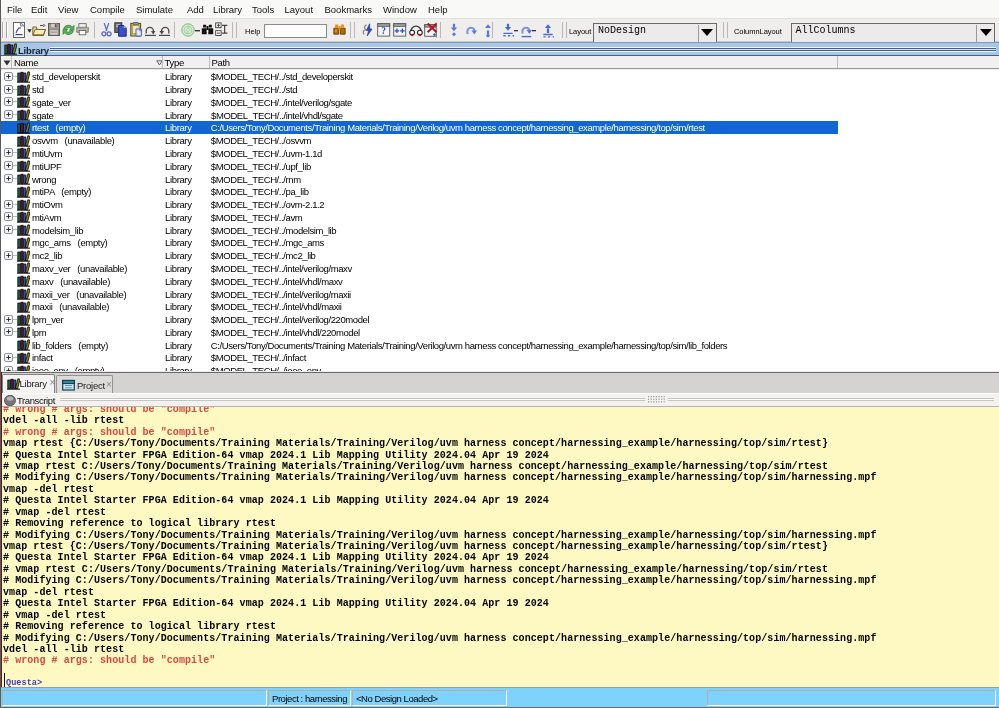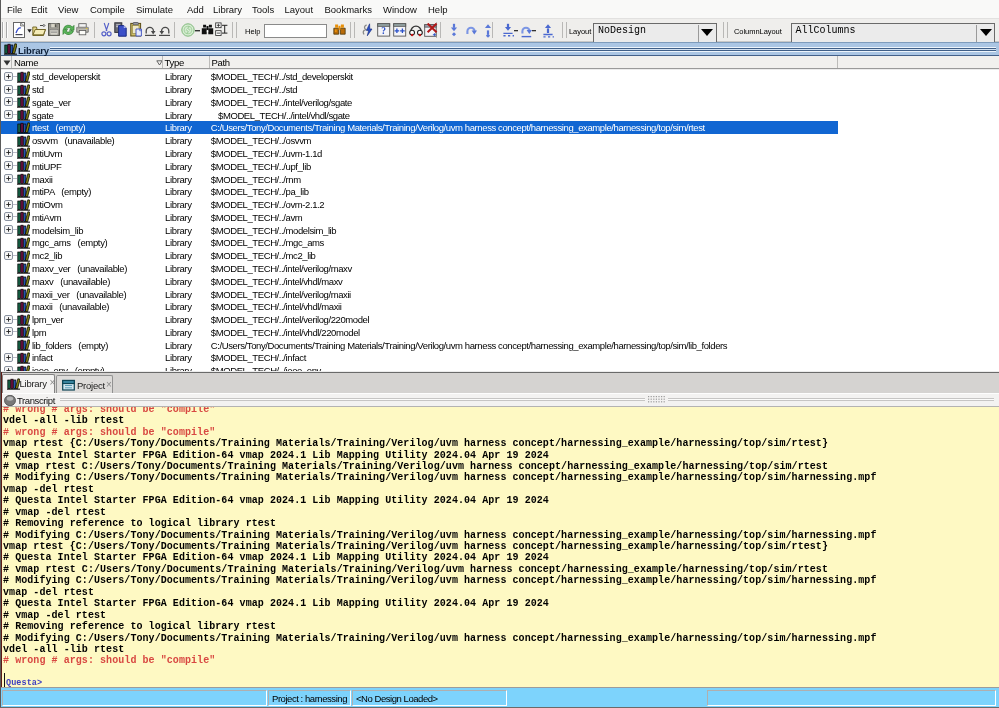--- a/index.html
+++ b/index.html
@@ -334,21 +334,21 @@
 <rect x="0.8" y="2" width="2.5" height="8.6" fill="#135f42" stroke="#000" stroke-width="0.7"></rect>
 <rect x="3.9" y="1.2" width="2.2" height="9.4" fill="#7e1048" stroke="#000" stroke-width="0.7"></rect>
 <rect x="6.7" y="2" width="2.2" height="8.6" fill="#2257b8" stroke="#000" stroke-width="0.7"></rect>
 <g transform="rotate(15 10.7 6)">
             <rect x="9.5" y="0.9" width="2.3" height="9.7" fill="#82820f" stroke="#000" stroke-width="0.7"></rect>
           </g>
 <rect x="0" y="10.6" width="13" height="1.1" fill="#111"></rect>
 </svg>
 <span class="rn" style="left:31px">sgate</span>
         <span class="rn" style="left:164px">Library</span>
-        <span class="rp" style="left:217px">$MODEL_TECH/../intel/vhdl/sgate</span>
+        <span class="rp" style="left:210px">$MODEL_TECH/../intel/vhdl/sgate</span>
       </div>
 <div class="row sel" style="top:51.12px">
         <svg class="ic " style="left:16px;top:1px" width="13" height="12" viewBox="0 0 13 12">
 <rect x="0.8" y="2" width="2.5" height="8.6" fill="#135f42" stroke="#000" stroke-width="0.7"></rect>
 <rect x="3.9" y="1.2" width="2.2" height="9.4" fill="#7e1048" stroke="#000" stroke-width="0.7"></rect>
 <rect x="6.7" y="2" width="2.2" height="8.6" fill="#2257b8" stroke="#000" stroke-width="0.7"></rect>
 <g transform="rotate(15 10.7 6)">
             <rect x="9.5" y="0.9" width="2.3" height="9.7" fill="#82820f" stroke="#000" stroke-width="0.7"></rect>
           </g>
 <rect x="0" y="10.6" width="13" height="1.1" fill="#111"></rect>
@@ -420,21 +420,21 @@
 </svg>
         <svg class="ic " style="left:16px;top:1px" width="13" height="12" viewBox="0 0 13 12">
 <rect x="0.8" y="2" width="2.5" height="8.6" fill="#135f42" stroke="#000" stroke-width="0.7"></rect>
 <rect x="3.9" y="1.2" width="2.2" height="9.4" fill="#7e1048" stroke="#000" stroke-width="0.7"></rect>
 <rect x="6.7" y="2" width="2.2" height="8.6" fill="#2257b8" stroke="#000" stroke-width="0.7"></rect>
 <g transform="rotate(15 10.7 6)">
             <rect x="9.5" y="0.9" width="2.3" height="9.7" fill="#82820f" stroke="#000" stroke-width="0.7"></rect>
           </g>
 <rect x="0" y="10.6" width="13" height="1.1" fill="#111"></rect>
 </svg>
-<span class="rn" style="left:31px">maxii</span>
+<span class="rn" style="left:31px">wrong</span>
         <span class="rn" style="left:164px">Library</span>
         <span class="rp" style="left:209.8px">$MODEL_TECH/../rnm</span>
       </div>
 <div class="row" style="top:115.02px">
         <svg class="ic " style="left:16px;top:1px" width="13" height="12" viewBox="0 0 13 12">
 <rect x="0.8" y="2" width="2.5" height="8.6" fill="#135f42" stroke="#000" stroke-width="0.7"></rect>
 <rect x="3.9" y="1.2" width="2.2" height="9.4" fill="#7e1048" stroke="#000" stroke-width="0.7"></rect>
 <rect x="6.7" y="2" width="2.2" height="8.6" fill="#2257b8" stroke="#000" stroke-width="0.7"></rect>
 <g transform="rotate(15 10.7 6)">
             <rect x="9.5" y="0.9" width="2.3" height="9.7" fill="#82820f" stroke="#000" stroke-width="0.7"></rect>

